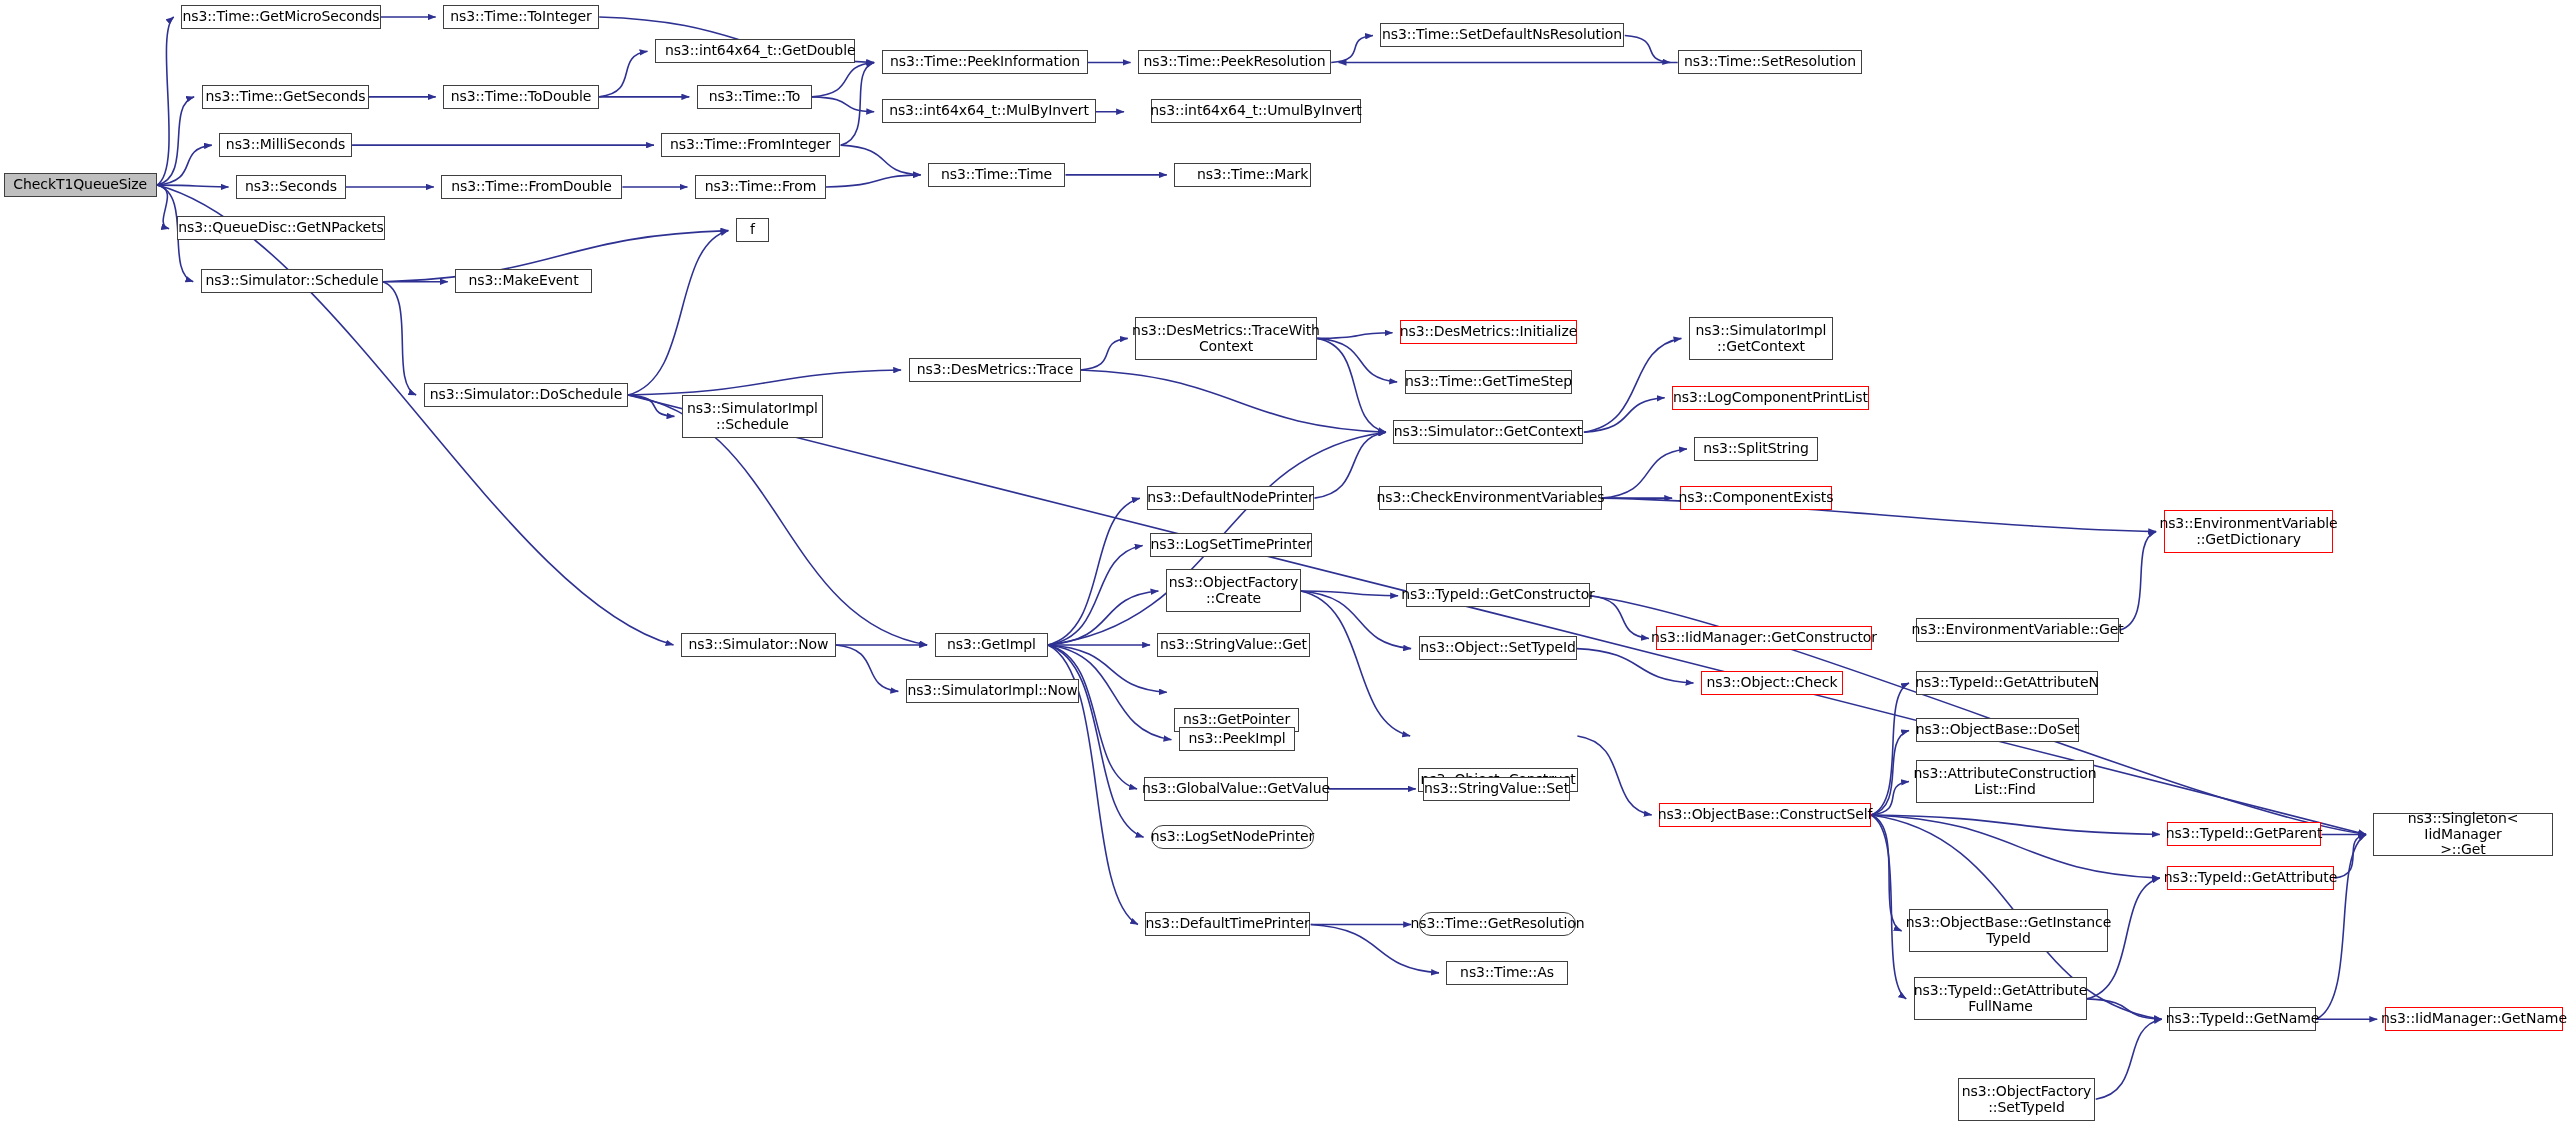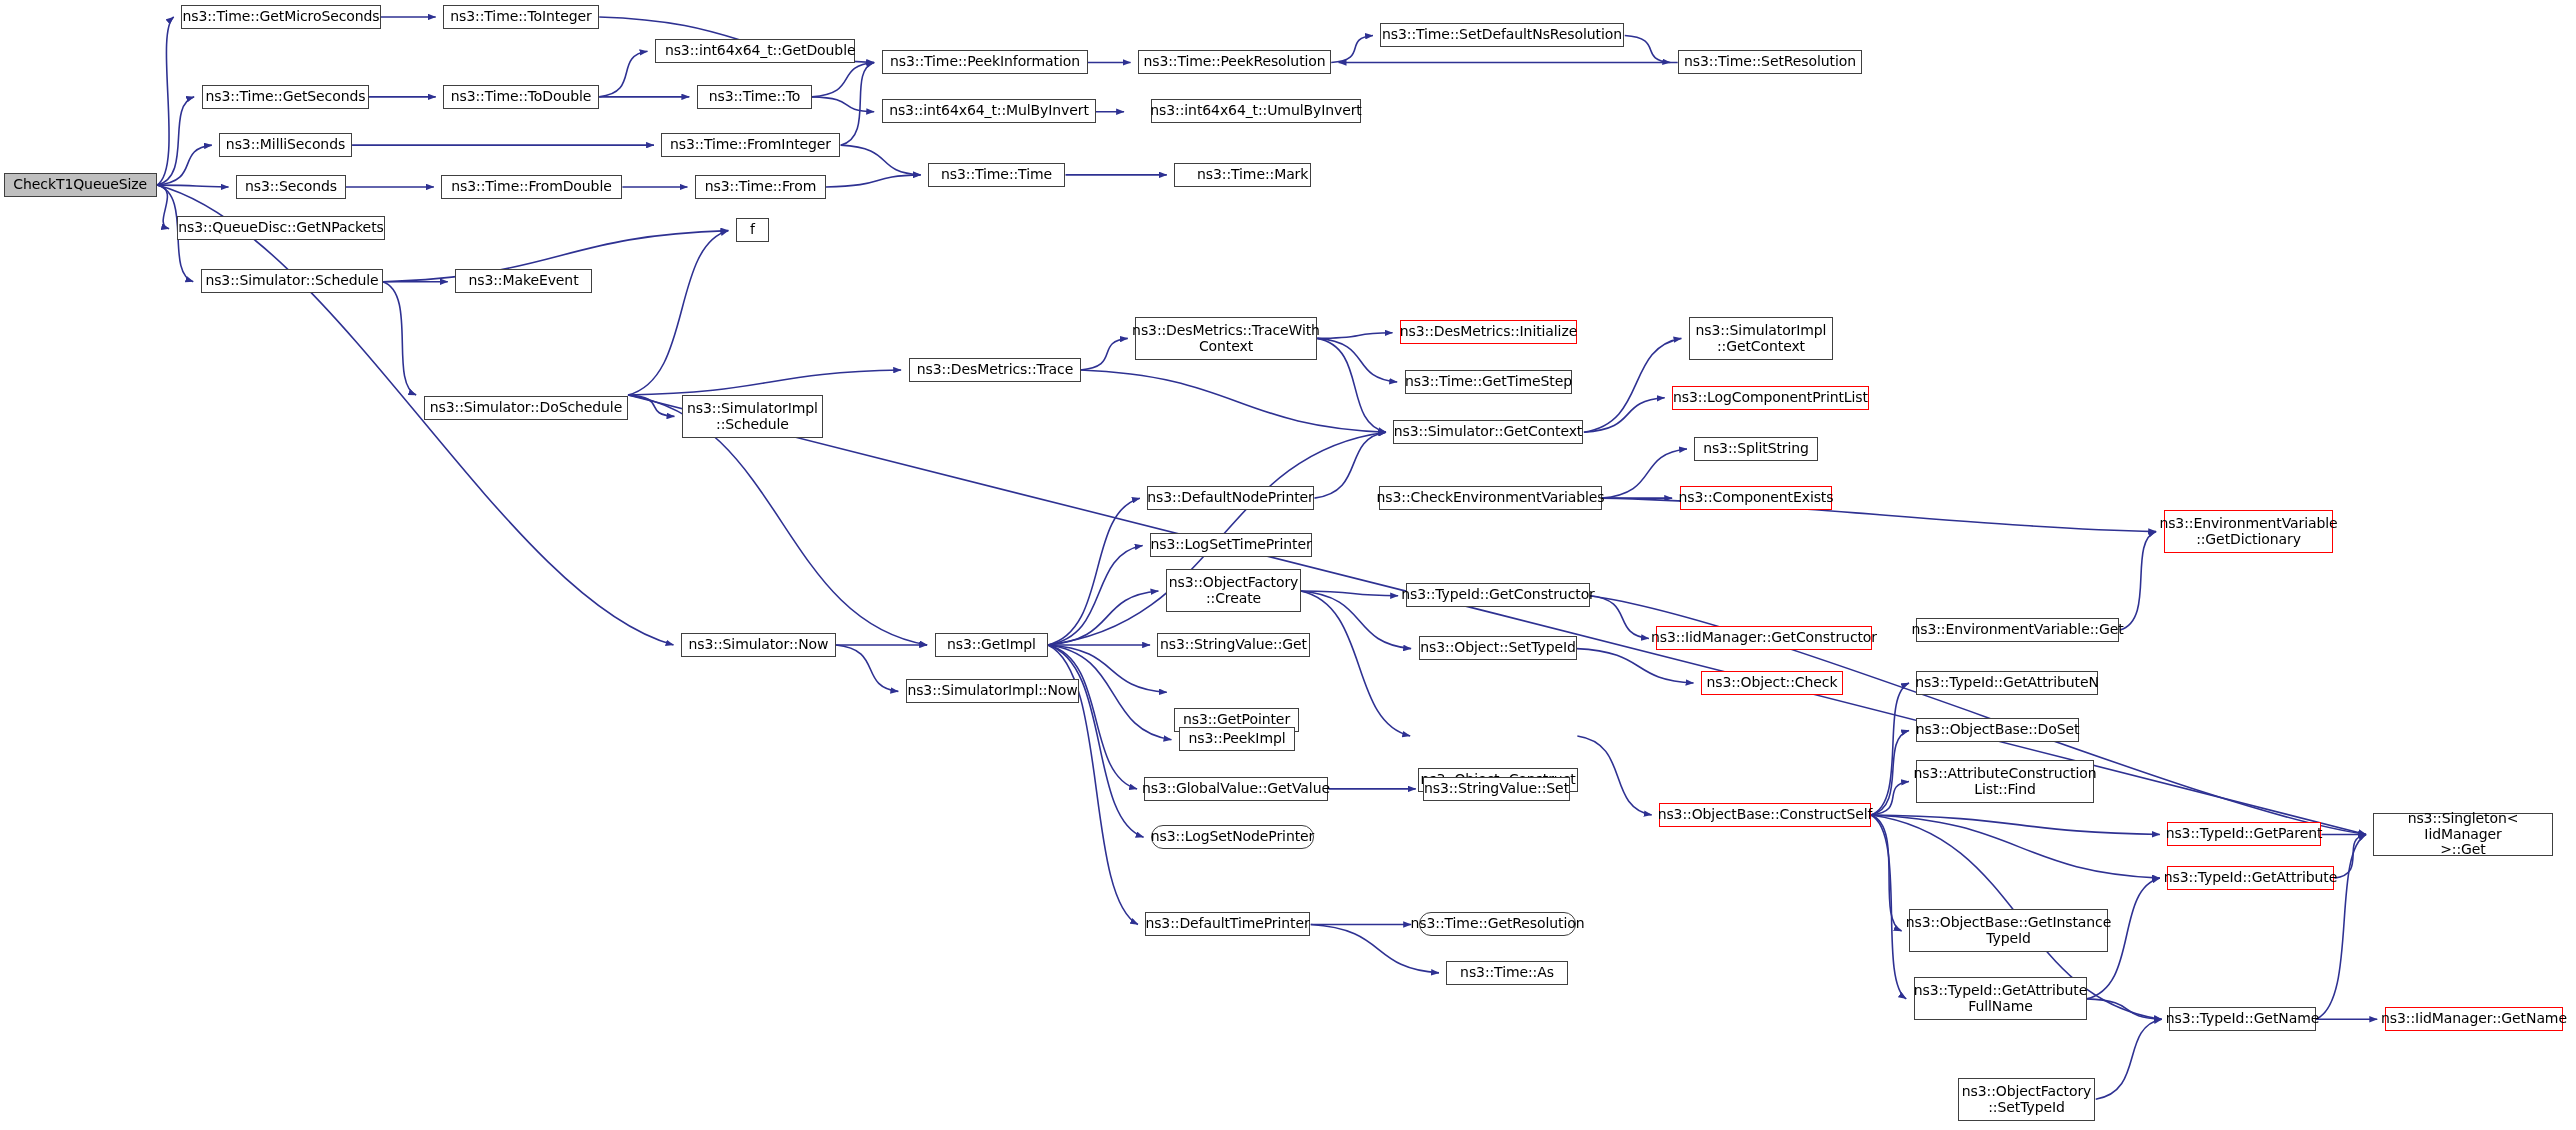--- a/index.html
+++ b/index.html
@@ -161,21 +161,21 @@
       <div class="node" style="left: 661px; top: 133px; width: 179px; height: 24px;">ns3::Time::FromInteger</div>
       <div class="node" style="left: 236px; top: 175px; width: 110px; height: 24px;">ns3::Seconds</div>
       <div class="node" style="left: 441px; top: 175px; width: 181px; height: 24px;">ns3::Time::FromDouble</div>
       <div class="node" style="left: 695px; top: 175px; width: 131px; height: 24px;">ns3::Time::From</div>
       <div class="node" style="left: 928px; top: 163px; width: 137px; height: 24px;">ns3::Time::Time</div>
       <div class="node" style="left: 1174px; top: 163px; width: 137px; height: 24px; padding-left: 24px;">ns3::Time::Mark</div>
       <div class="node" style="left: 177px; top: 216px; width: 208px; height: 24px;">ns3::QueueDisc::GetNPackets</div>
       <div class="node" style="left: 736px; top: 218px; width: 33px; height: 24px;">f</div>
       <div class="node" style="left: 201px; top: 269px; width: 182px; height: 24px;">ns3::Simulator::Schedule</div>
       <div class="node" style="left: 455px; top: 269px; width: 137px; height: 24px;">ns3::MakeEvent</div>
-      <div class="node" style="left: 424px; top: 396px; width: 204px; height: 24px;">ns3::Simulator::DoSchedule</div>
+      <div class="node" style="left: 424px; top: 383px; width: 204px; height: 24px;">ns3::Simulator::DoSchedule</div>
       <div class="node" style="left: 682px; top: 395px; width: 141px; height: 43px;">ns3::SimulatorImpl
 ::Schedule</div>
       <div class="node" style="left: 909px; top: 358px; width: 172px; height: 24px;">ns3::DesMetrics::Trace</div>
       <div class="node" style="left: 1135px; top: 317px; width: 182px; height: 43px;">ns3::DesMetrics::TraceWith
 Context</div>
       <div class="node red" style="left: 1400px; top: 320px; width: 177px; height: 24px;">ns3::DesMetrics::Initialize</div>
       <div class="node" style="left: 1689px; top: 317px; width: 144px; height: 43px;">ns3::SimulatorImpl
 ::GetContext</div>
       <div class="node" style="left: 1405px; top: 370px; width: 167px; height: 24px;">ns3::Time::GetTimeStep</div>
       <div class="node" style="left: 1393px; top: 420px; width: 190px; height: 24px;">ns3::Simulator::GetContext</div>

